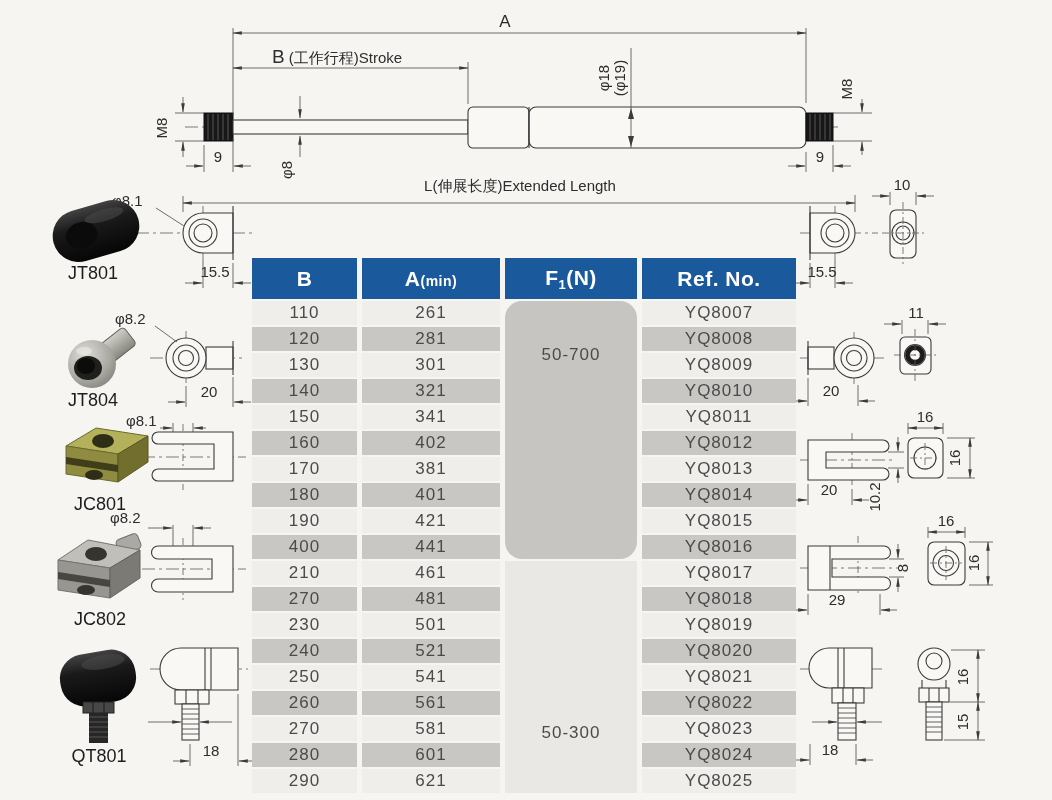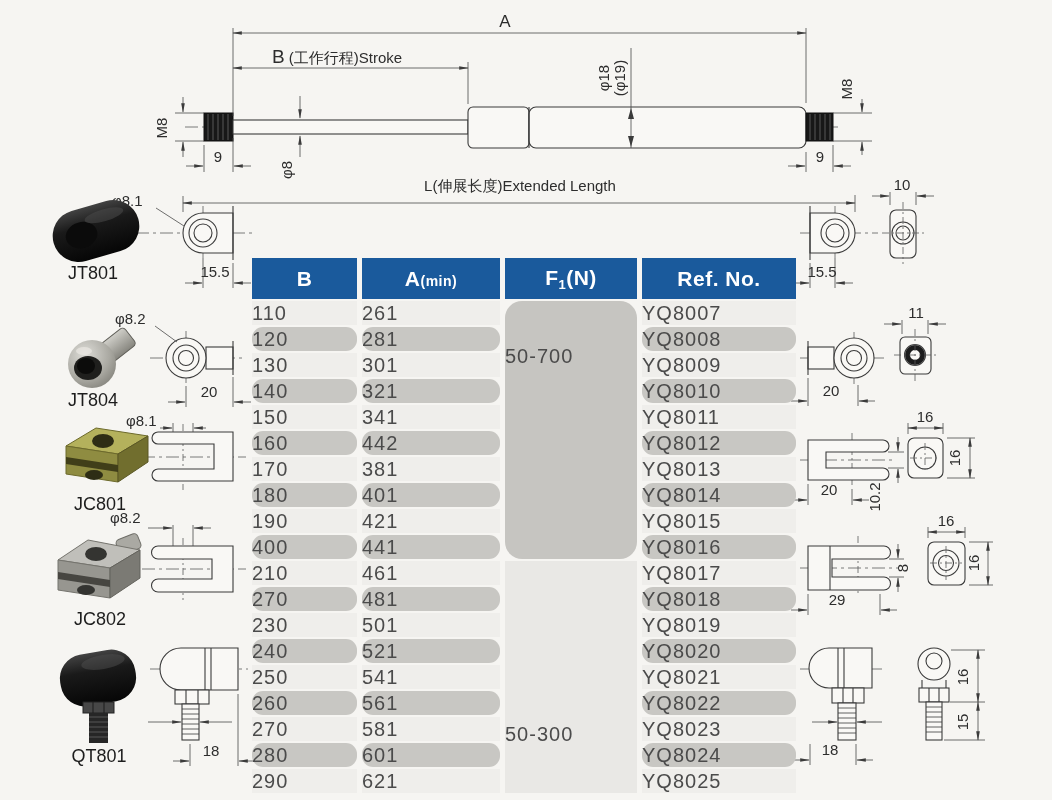--- a/index.html
+++ b/index.html
@@ -13,24 +13,24 @@
   .cl{stroke:#5a5a5a;stroke-width:0.8;fill:none;stroke-dasharray:13 4 3 4;}
   .cls{stroke:#5a5a5a;stroke-width:0.8;fill:none;stroke-dasharray:7 3 2 3;}
   .plabel{font-size:18px;fill:#1d1d1d;}
   .dimtxt{font-size:15px;}
   .biglab{font-size:17px;}
 
   .spec-table{position:absolute;left:247px;top:256px;border-collapse:separate;
               border-spacing:5px 2px;table-layout:fixed;}
   .spec-table th{background:var(--header-bg,#1a5a9c);color:#fff;height:41px;padding:0;
                  font-size:21px;font-weight:bold;text-align:center;letter-spacing:0.5px;}
-  .spec-table td{height:24px;padding:0;text-align:left;font-size:20px;
+  .spec-table td{height:24px;padding:0;text-align:center;font-size:17px;
                  color:var(--cell-text,#4b4b4b);letter-spacing:1px;}
   tr.light td.data{background:var(--row-light,#efeeeb);}
-  tr.dark td.data{background:var(--row-dark,#c8c7c3);border-radius:11px;}
+  tr.dark td.data{background:var(--row-dark,#c8c7c3);}
   td.f-g1{background:var(--f-dark,#c6c5c1);vertical-align:top;padding-top:44px;border-radius:17px;}
   td.f-g2{background:var(--f-light,#e9e8e5);vertical-align:top;padding-top:162px;}
   .hsub{font-size:14px;font-weight:bold;}
   .fsub{font-size:13px;font-weight:bold;vertical-align:-4px;}
 </style>
 </head>
 <body>
 
 <div class="page">
 
@@ -528,21 +528,21 @@
           <td class="data">321</td>
           <td class="data">YQ8010</td>
         </tr>
         <tr class="light">
           <td class="data">150</td>
           <td class="data">341</td>
           <td class="data">YQ8011</td>
         </tr>
         <tr class="dark">
           <td class="data">160</td>
-          <td class="data">442</td>
+          <td class="data">402</td>
           <td class="data">YQ8012</td>
         </tr>
         <tr class="light">
           <td class="data">170</td>
           <td class="data">381</td>
           <td class="data">YQ8013</td>
         </tr>
         <tr class="dark">
           <td class="data">180</td>
           <td class="data">401</td>

